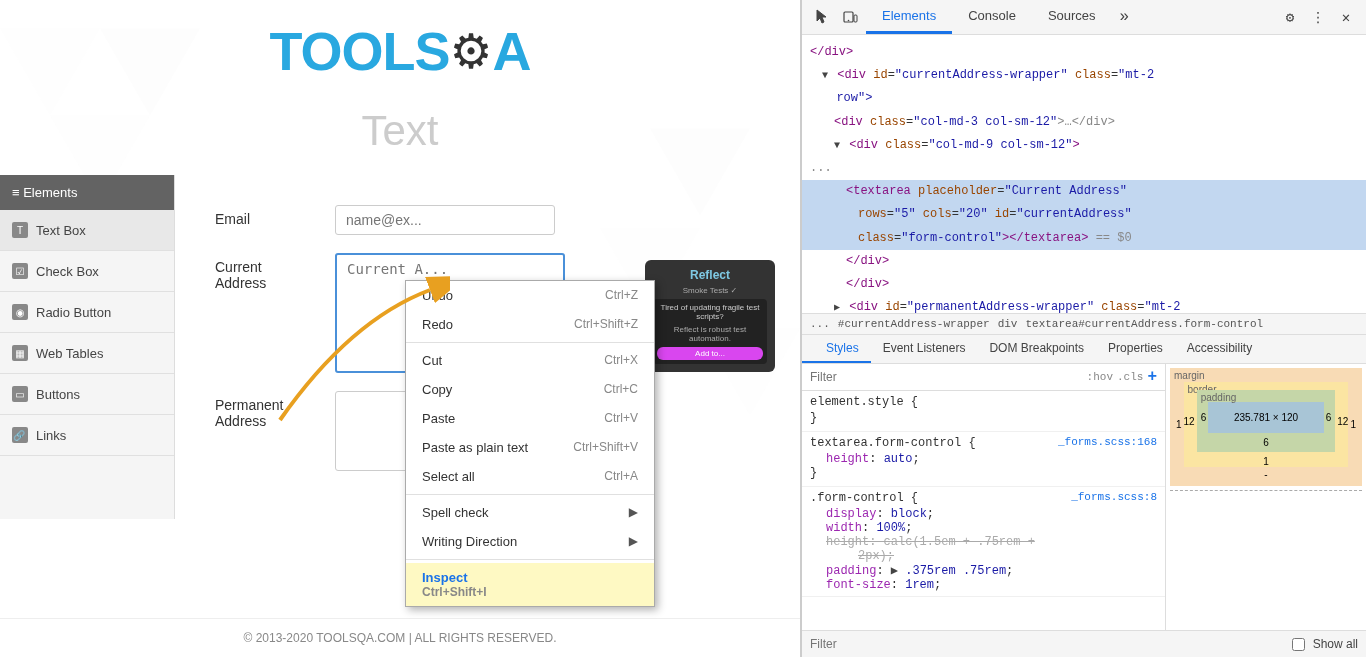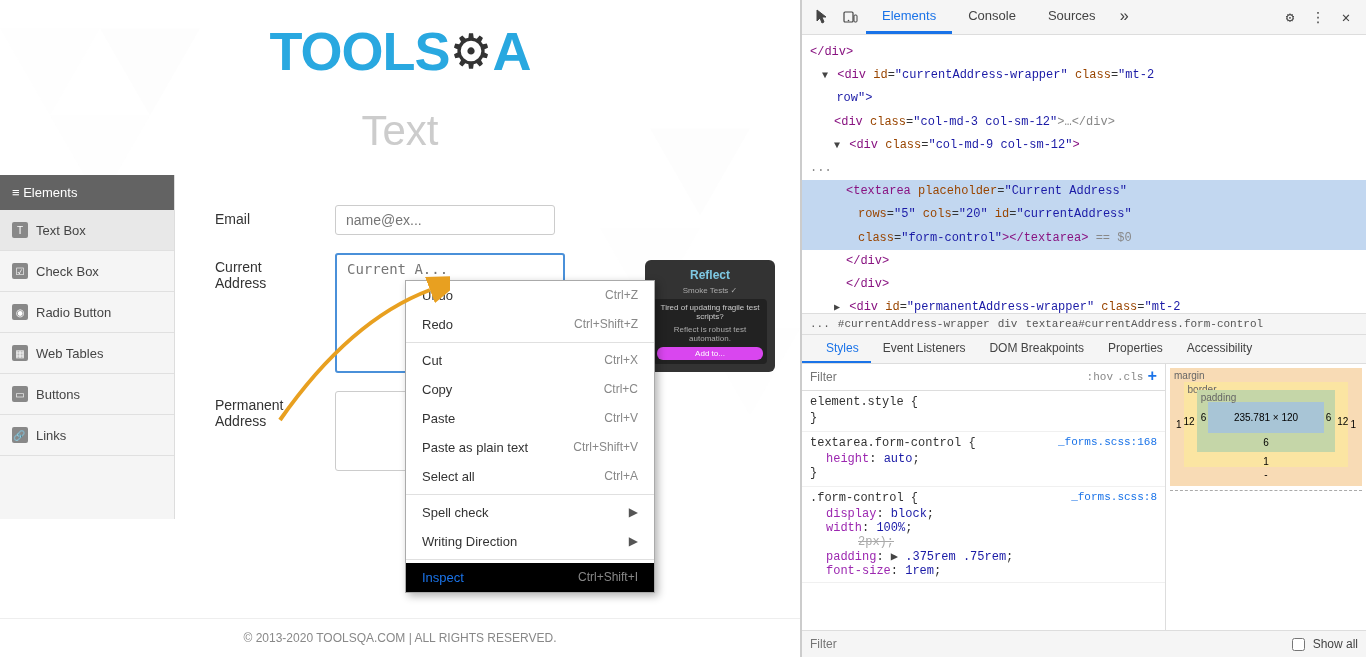--- a/index.html
+++ b/index.html
@@ -27,21 +27,21 @@
     .form-area { flex: 1; padding: 30px 40px; }
     .form-row { display: flex; align-items: flex-start; margin-bottom: 18px; gap: 20px; }
     .form-label { width: 100px; font-size: 14px; color: #333; padding-top: 6px; }
     .form-input { border: 1px solid #ccc; padding: 6px 10px; font-size: 14px; color: #999; width: 220px; border-radius: 3px; }
     .form-textarea { border: 2px solid #4a90d9; padding: 6px 10px; font-size: 14px; color: #999; width: 230px; height: 120px; border-radius: 3px; resize: both; }
     .form-textarea-inactive { border: 1px solid #ccc; padding: 6px 10px; font-size: 14px; color: #999; width: 230px; height: 80px; border-radius: 3px; }
 
     
     .context-menu { position: absolute; top: 280px; left: 405px; background: white; border: 1px solid #aaa; box-shadow: 3px 3px 8px rgba(0,0,0,0.3); width: 250px; z-index: 100; font-size: 13px; }
     .context-item { display: flex; justify-content: space-between; padding: 7px 16px; cursor: pointer; color: #333; }
-    .context-item.highlighted { background: #000000; color: #1a73e8; font-weight: 400; }
+    .context-item.highlighted { background: #fef9c3; color: #1a73e8; font-weight: 700; flex-direction: column; }
     .context-shortcut { color: #888; font-size: 12px; }
     .context-separator { border: none; border-top: 1px solid #e0e0e0; margin: 3px 0; }
     .context-arrow { font-size: 12px; color: #555; }
 
     
     .popup-card { position: absolute; top: 260px; right: 25px; width: 130px; background: #333; border-radius: 6px; padding: 8px; z-index: 90; }
     .popup-card-title { color: #7ec8e3; font-size: 12px; font-weight: bold; text-align: center; margin-bottom: 4px; }
     .popup-card-body { color: #ccc; font-size: 9px; text-align: center; }
     .popup-card-inner { background: #222; border-radius: 4px; padding: 4px; margin-top: 4px; }
 
@@ -367,20 +367,23 @@
       <div class="css-block">
         <div class="css-selector">
           .form-control {
           <span class="css-file">_forms.scss:8</span>
         </div>
         <div class="css-prop">
           <span class="css-prop-name">display</span>: <span class="css-prop-value">block</span>;
         </div>
         <div class="css-prop">
           <span class="css-prop-name">width</span>: <span class="css-prop-value">100%</span>;
+        </div>
+        <div class="css-prop css-strikethrough">
+          height: calc(1.5em + .75rem +
         </div>
         <div class="css-prop css-strikethrough" style="padding-left:48px;">
           2px);
         </div>
         <div class="css-prop">
           <span class="css-prop-name">padding</span>: <span style="color:#444;">▶</span> <span class="css-prop-value">.375rem .75rem</span>;
         </div>
         <div class="css-prop">
           <span class="css-prop-name">font-size</span>: <span class="css-prop-value">1rem</span>;
         </div>

